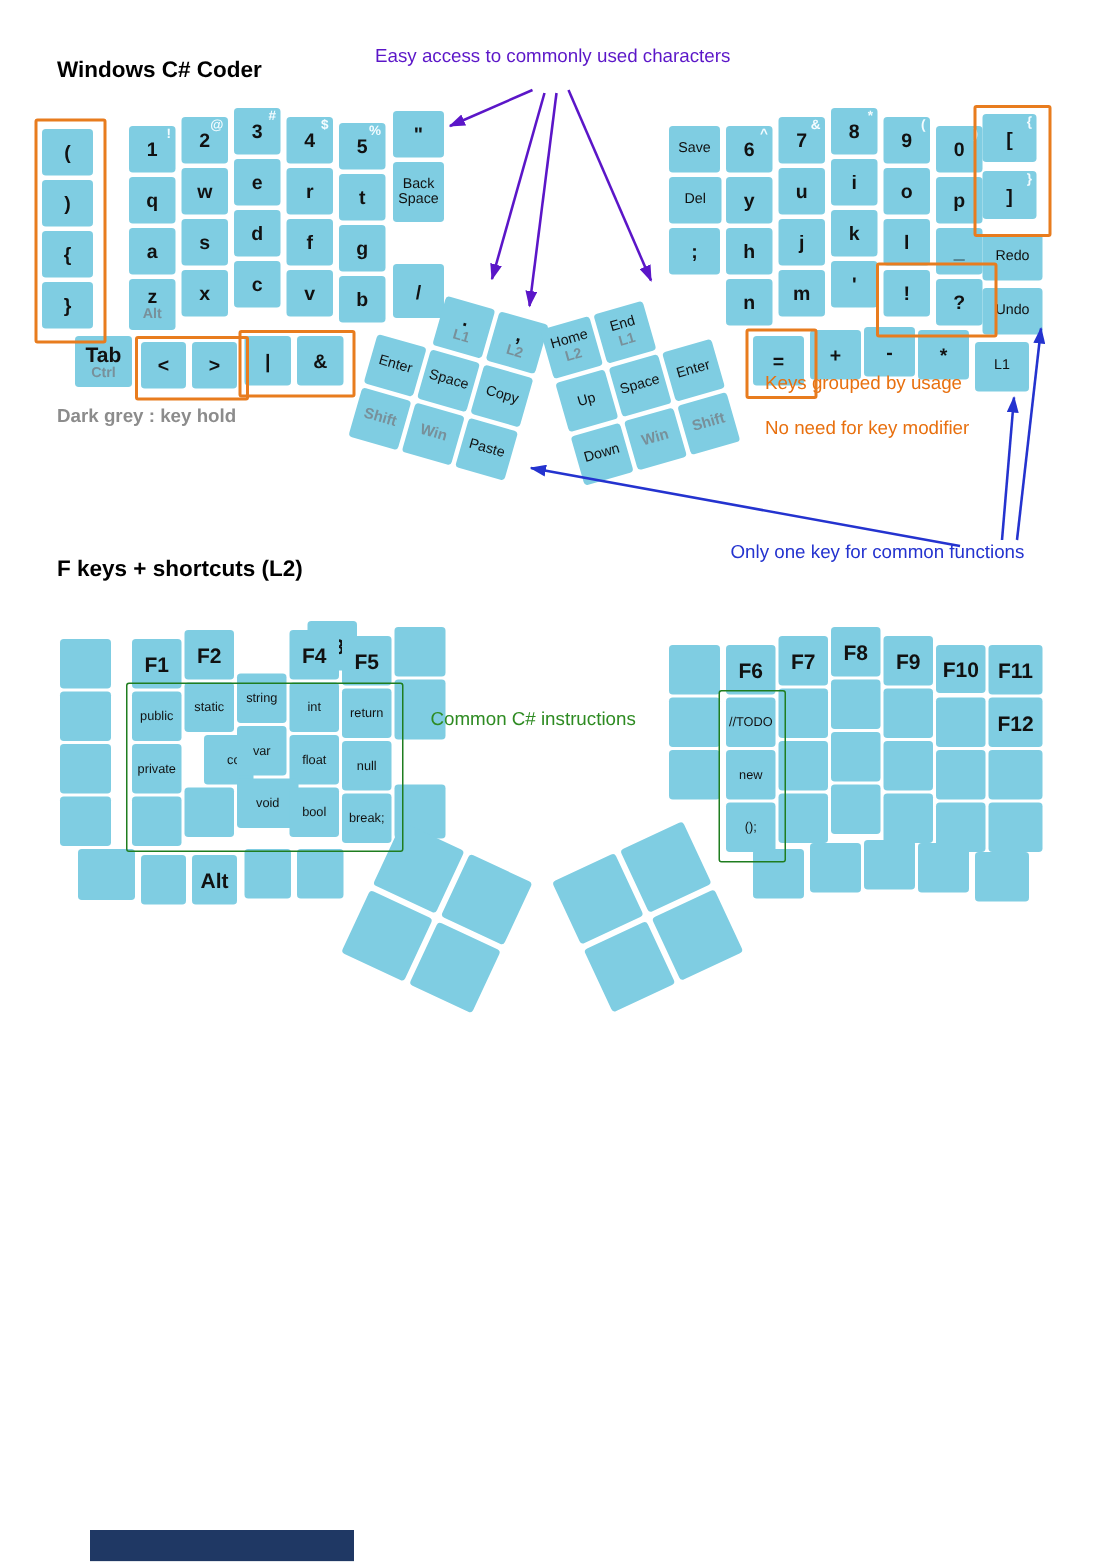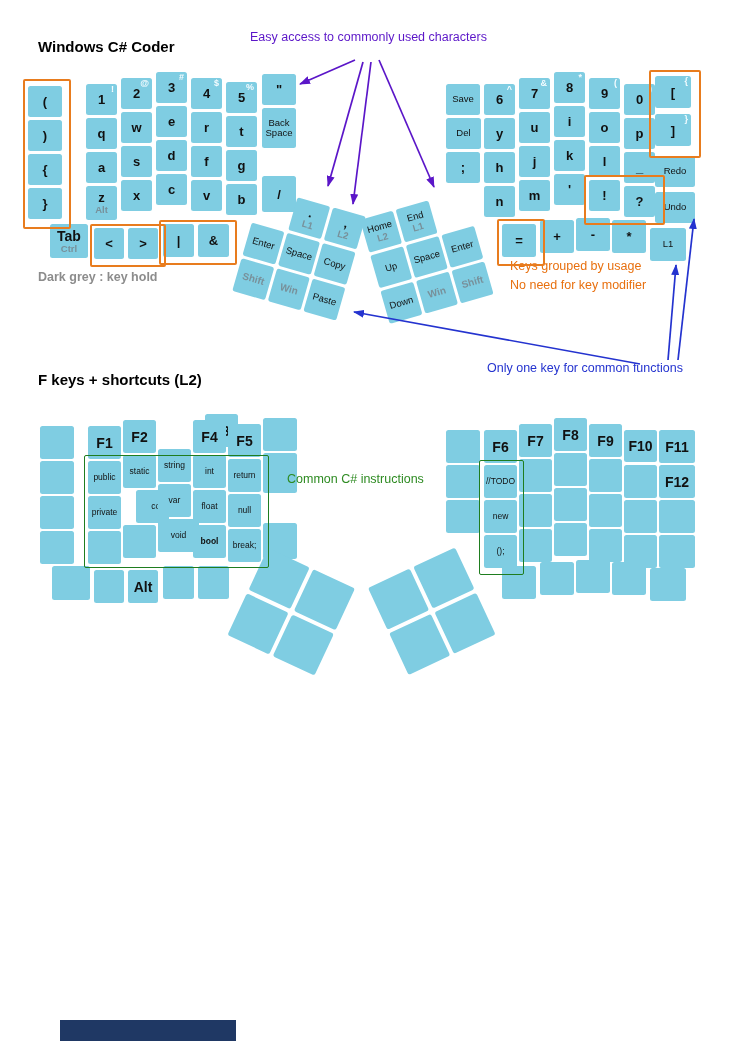--- a/index.html
+++ b/index.html
@@ -3,21 +3,21 @@
 <meta charset="utf-8">
 <style>
   html,body{margin:0;padding:0;background:#fff;}
   #stage{position:relative;width:736px;height:1041px;background:#fff;overflow:hidden;
          font-family:"Liberation Sans","DejaVu Sans",sans-serif;color:#111;}
   .page-title{position:absolute;font-size:15px;font-weight:bold;margin:0;z-index:2;color:#000;}
   #title-main{left:38px;top:38px;}
   #title-l2{left:38px;top:371px;}
   .ann{position:absolute;font-size:12.5px;z-index:2;white-space:nowrap;}
   .ann-easy{left:250px;top:30px;color:var(--c-purple);}
-  .ann-grouped{left:510px;top:259px;color:var(--c-orange);text-align:right;}
+  .ann-grouped{left:510px;top:248px;color:var(--c-orange);text-align:right;}
   .ann-nomod{left:510px;top:278px;color:var(--c-orange);}
   .ann-onekey{left:487px;top:361px;color:var(--c-blue);}
   .ann-commoncs{left:287px;top:472px;color:var(--c-green);}
   .legend{position:absolute;left:38px;top:270px;font-size:12.5px;font-weight:bold;color:var(--c-grey);z-index:2;}
   .key{position:absolute;background:var(--c-key);border-radius:2.5px;display:flex;flex-direction:column;
        align-items:center;justify-content:center;line-height:1;z-index:1;box-sizing:border-box;}
   .key .lbl{display:block;text-align:center;}
   .k-sym .lbl{font-weight:bold;font-size:13px;}
   .k-fn  .lbl{font-weight:bold;font-size:14px;}
   .k-word .lbl{font-size:9.5px;line-height:1.08;white-space:normal;width:96%;}
@@ -319,21 +319,21 @@
     </div>
     <div class="key k-code" style="left: 228px; top: 494px; width: 33px; height: 33px;">
       <span class="lbl">null</span>
     </div>
     <div class="key k-blank" style="left: 40px; top: 531px; width: 34px; height: 33px;"></div>
     <div class="key k-blank" style="left: 88px; top: 531px; width: 33px; height: 33px;"></div>
     <div class="key k-blank" style="left: 123px; top: 525px; width: 33px; height: 33px;"></div>
     <div class="key k-code" style="left: 158px; top: 519px; width: 41px; height: 33px;">
       <span class="lbl">void</span>
     </div>
-    <div class="key k-code" style="left: 193px; top: 525px; width: 33px; height: 33px; font-weight: bold;">
+    <div class="key k-code" style="left: 193px; top: 525px; width: 33px; height: 33px;">
       <span class="lbl">bool</span>
     </div>
     <div class="key k-code" style="left: 228px; top: 529px; width: 33px; height: 33px;">
       <span class="lbl">break;</span>
     </div>
     <div class="key k-blank" style="left: 263px; top: 523px; width: 34px; height: 36px;"></div>
     <div class="key k-blank" style="left: 52px; top: 566px; width: 38px; height: 34px;"></div>
     <div class="key k-blank" style="left: 94px; top: 570px; width: 30px; height: 33px;"></div>
     <div class="key k-fn" style="left: 128px; top: 570px; width: 30px; height: 33px;">
       <span class="lbl">Alt</span>

